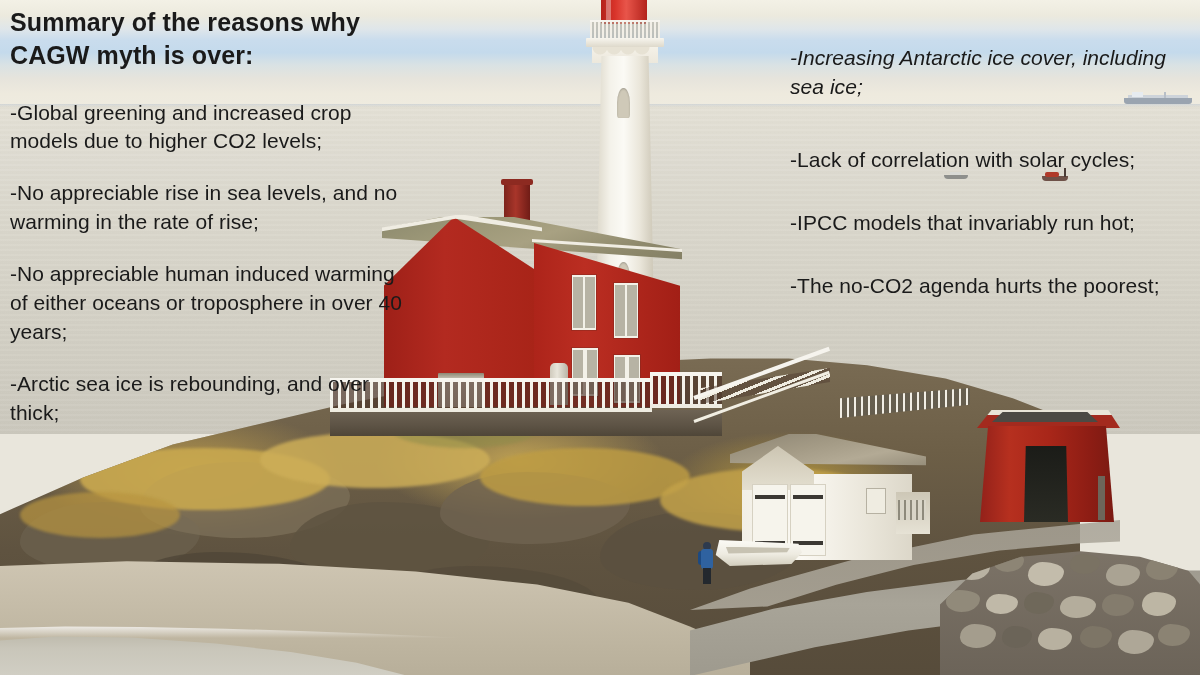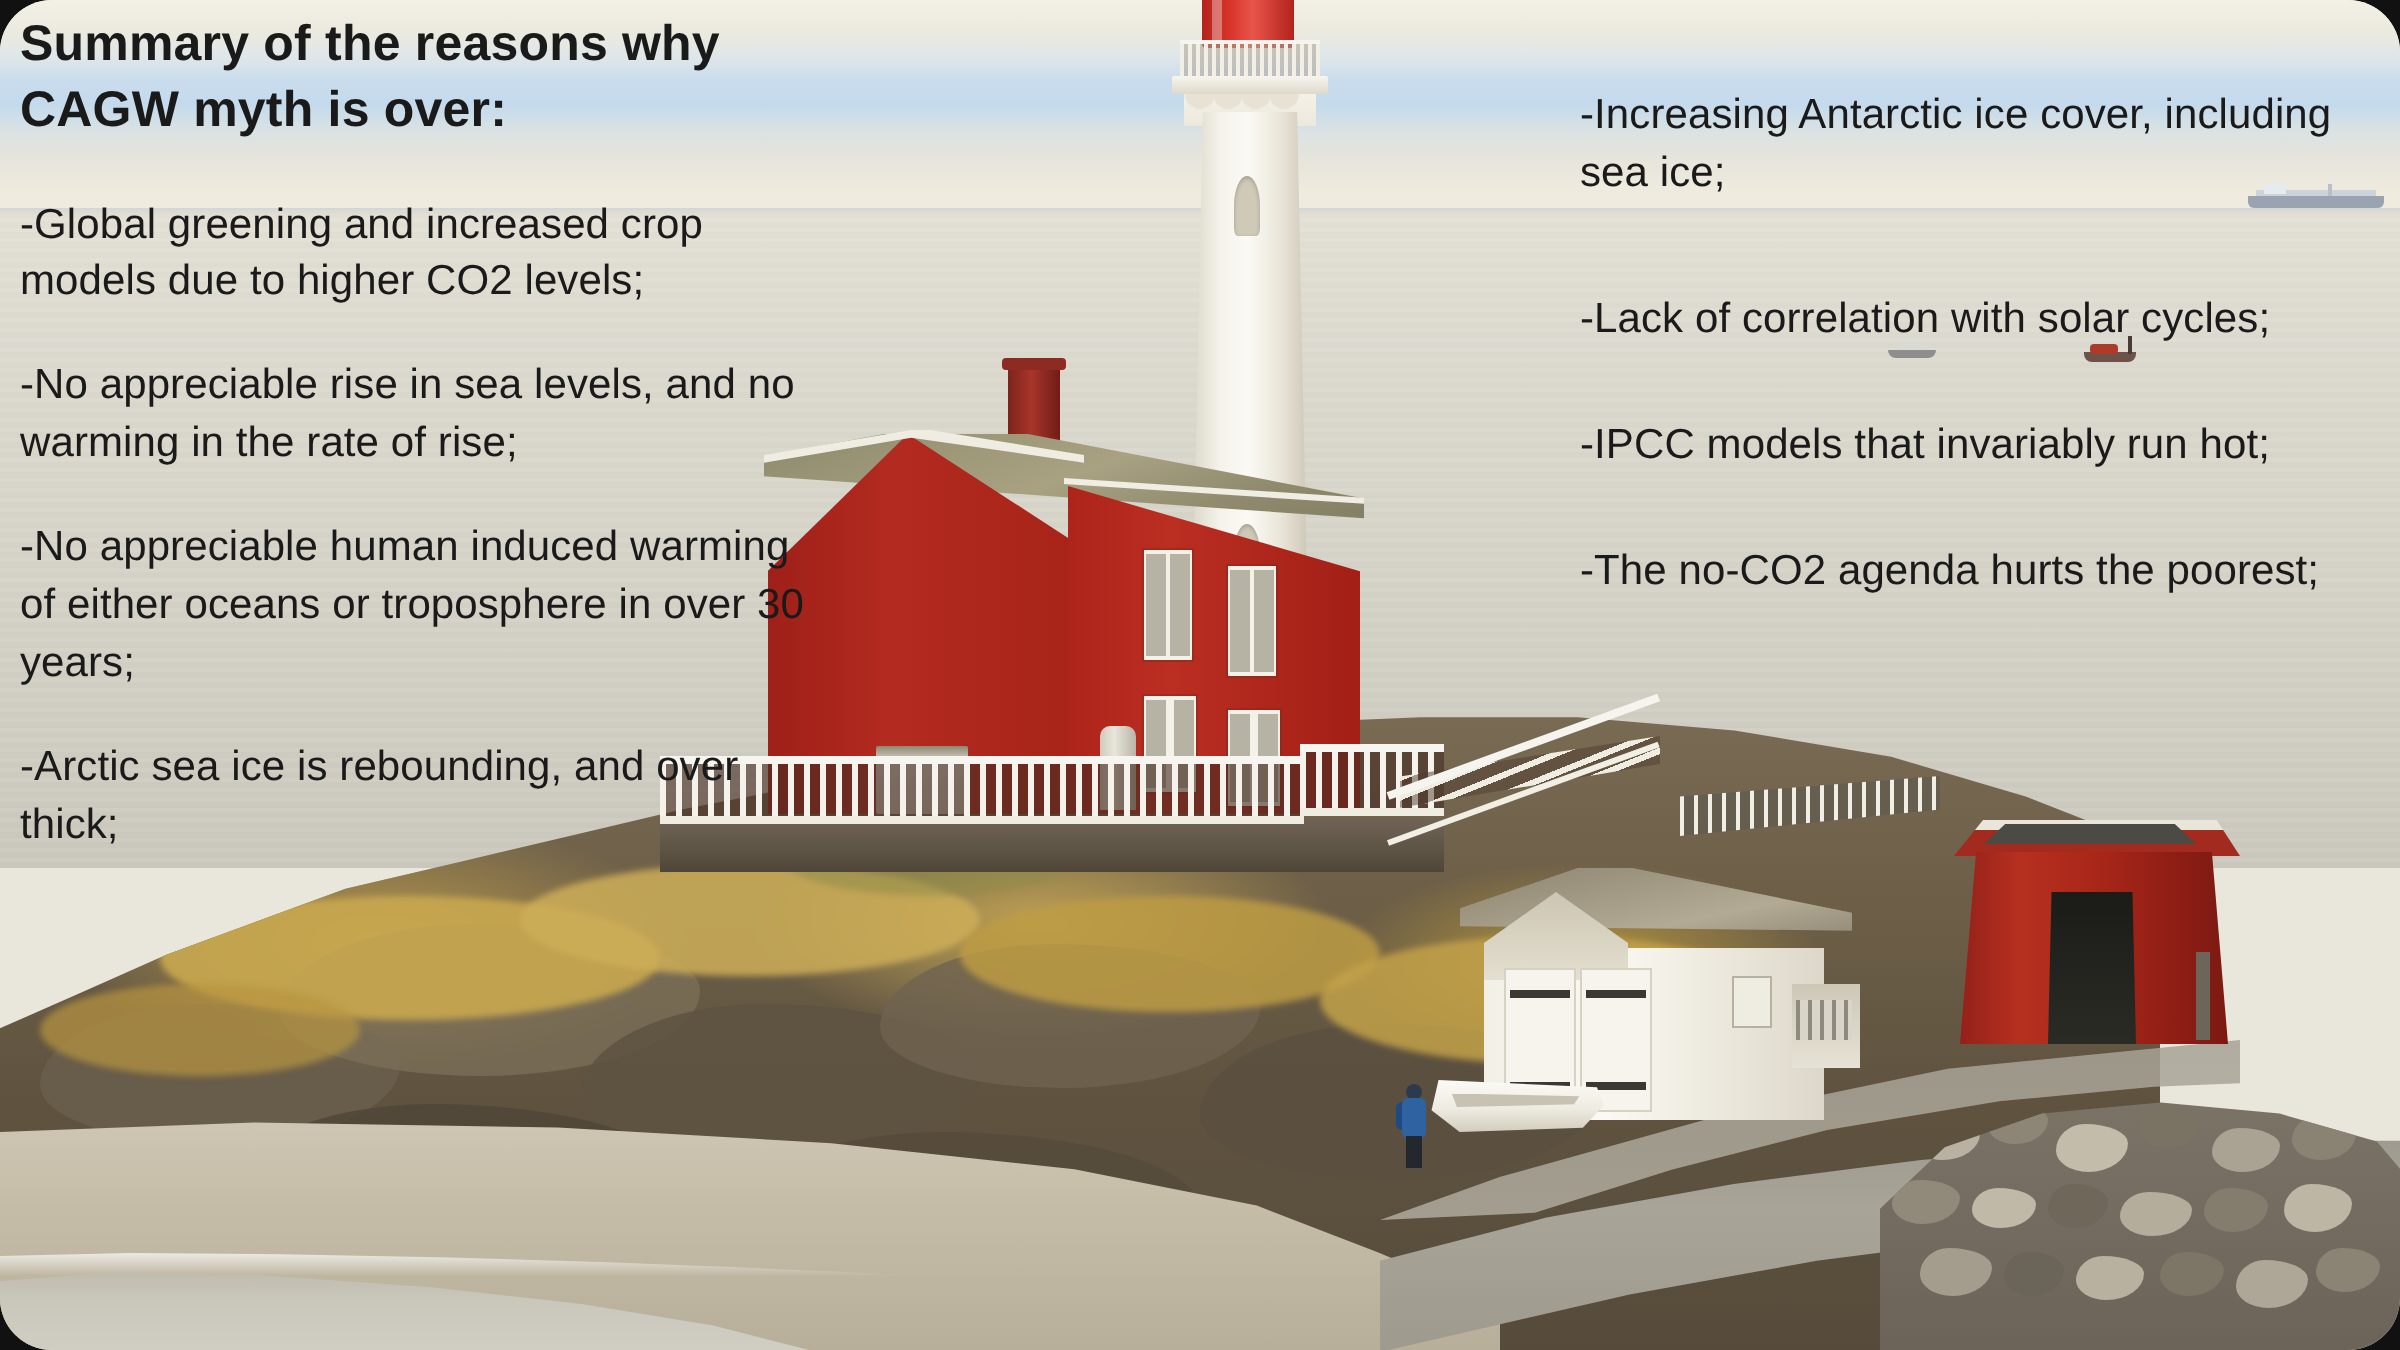--- a/index.html
+++ b/index.html
@@ -4,21 +4,20 @@
 <title>CAGW Summary Slide</title>
 <style>
   html,body{margin:0;padding:0;background:#111;}
   *{box-sizing:border-box;}
   #slide{
     position:relative;
     width:1200px;height:675px;
     overflow:hidden;
     font-family:"Liberation Sans", sans-serif;
     background:#e9e6dc;
-    border-radius:26px;
   }
 
   
   .layer{position:absolute;left:0;}
 
   #sky{
     top:0;width:1200px;height:112px;
     background:
       linear-gradient(to bottom,
         #f3f1e6 0%,
@@ -265,21 +264,21 @@
   #col-left{left:10px;top:6px;width:400px;}
   #col-right{left:790px;top:44px;width:402px;}
   .title{
     font-size:25px;font-weight:bold;line-height:1.33;
     letter-spacing:.1px;margin:0 0 26px 0;
   }
   .bullet{
     font-size:21px;line-height:1.38;margin:0 0 23px 0;letter-spacing:.05px;
   }
   #col-right .bullet{margin-bottom:34px;}
-  #col-right .bullet:first-child{margin-bottom:44px;}
+  #col-right .bullet:first-child{margin-bottom:44px;font-style:italic;}
 </style>
 </head>
 <body>
 
 <div id="slide">
 
   <div id="photo">
 
     <div class="layer" id="sky"></div>
     <div class="layer" id="sea"></div>
@@ -421,21 +420,21 @@
       <div id="bl-door"></div>
       <div id="bl-post"></div>
     </div>
 
   </div>
 
   <div class="tcol" id="col-left">
     <p class="title">Summary of the reasons why CAGW myth is over:</p>
     <p class="bullet">-Global greening and increased crop models due to higher CO2 levels;</p>
     <p class="bullet">-No appreciable rise in sea levels, and no warming in the rate of rise;</p>
-    <p class="bullet">-No appreciable human induced warming of either oceans or troposphere in over 30 years;</p>
+    <p class="bullet">-No appreciable human induced warming of either oceans or troposphere in over 40 years;</p>
     <p class="bullet">-Arctic sea ice is rebounding, and over thick;</p>
   </div>
 
   <div class="tcol" id="col-right">
     <p class="bullet">-Increasing Antarctic ice cover, including sea ice;</p>
     <p class="bullet">-Lack of correlation with solar cycles;</p>
     <p class="bullet">-IPCC models that invariably run hot;</p>
     <p class="bullet">-The no-CO2 agenda hurts the poorest;</p>
   </div>
 

